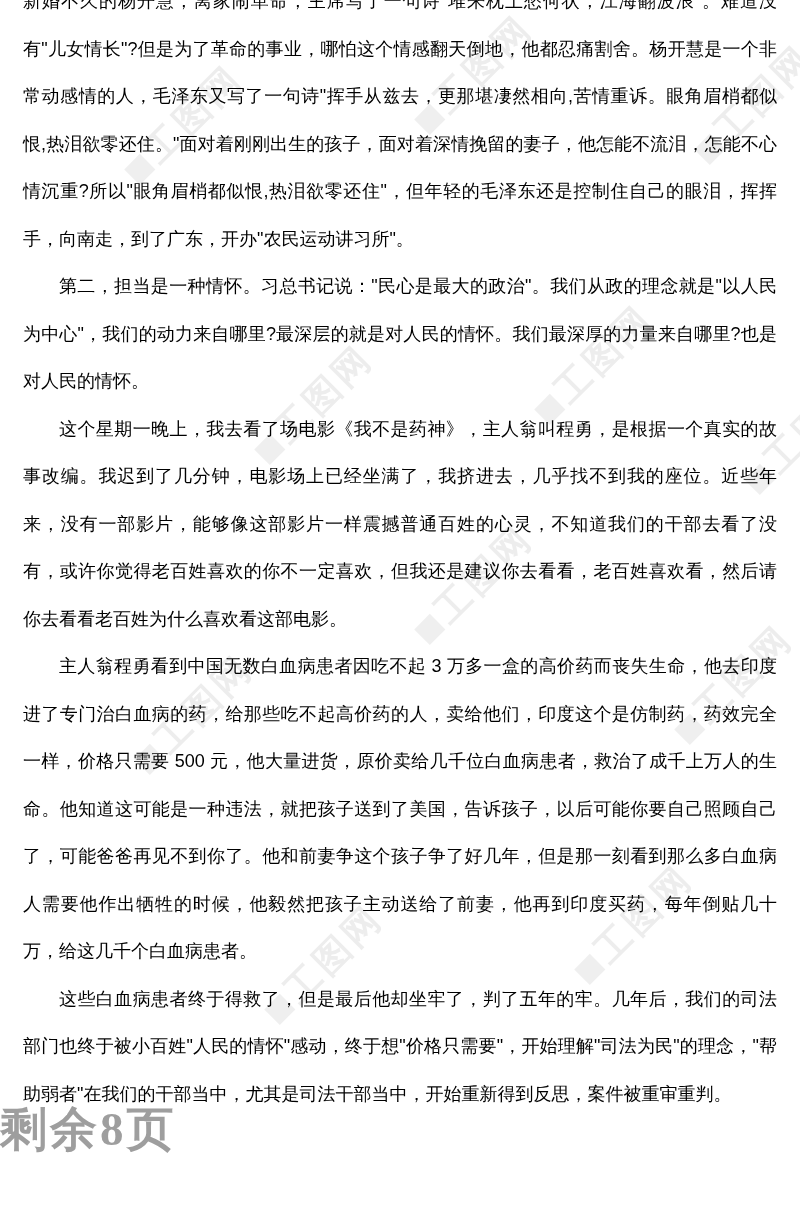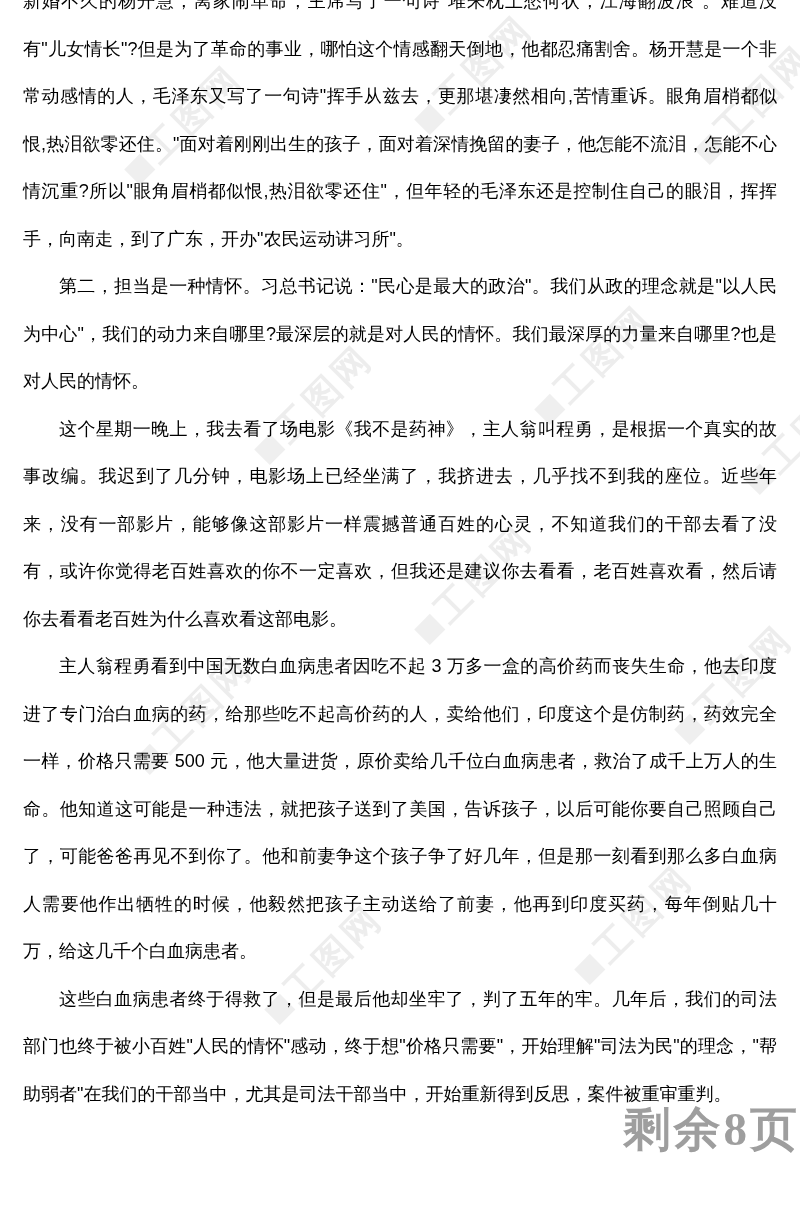--- a/index.html
+++ b/index.html
@@ -62,21 +62,21 @@
     text-indent: 2em;
   }
   
   .footer-banner {
     position: absolute;
     left: 0;
     top: 1098px;
     width: 800px;
     z-index: 1;
     display: flex;
-    justify-content: flex-end;
+    justify-content: space-between;
     align-items: baseline;
     gap: 52px;
     font-family: "Liberation Serif", serif;
     font-weight: bold;
     font-size: 47px;
     letter-spacing: 3px;
     white-space: nowrap;
     user-select: none;
   }
 </style>

